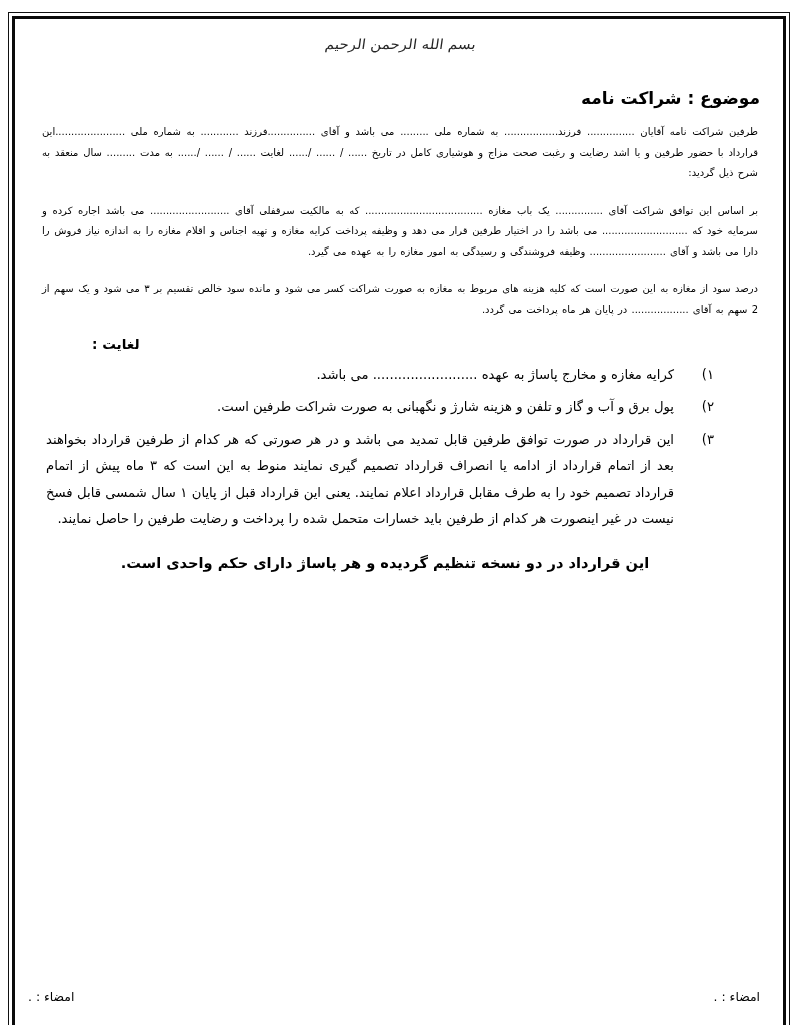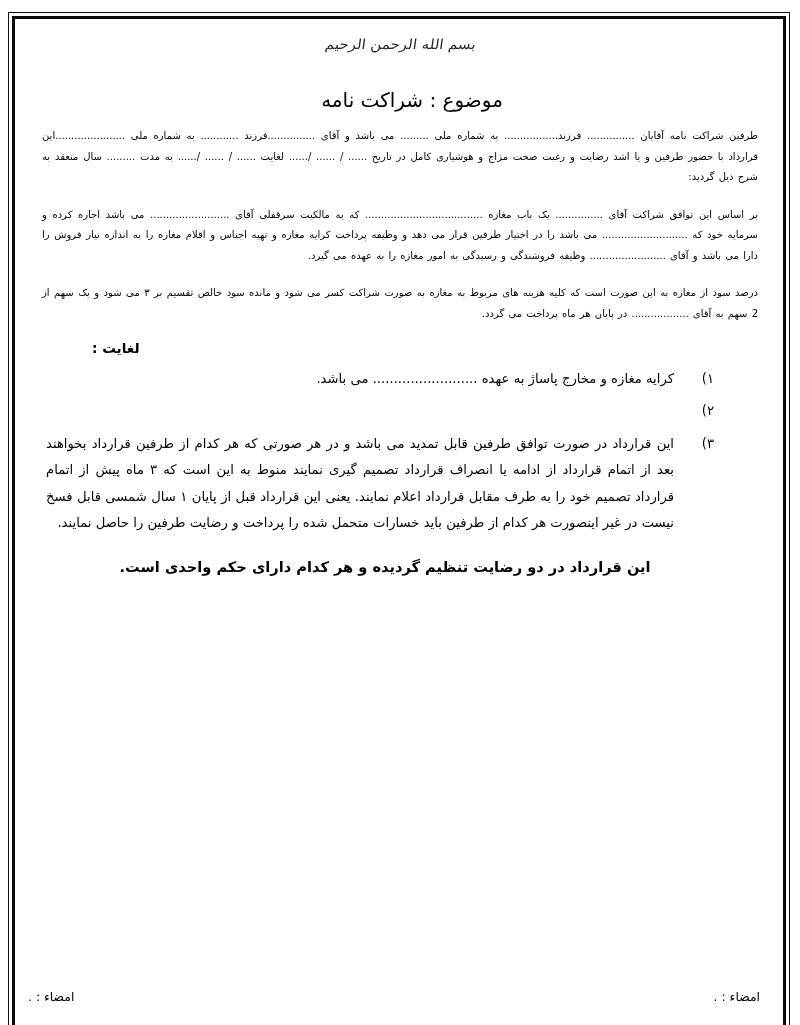--- a/index.html
+++ b/index.html
@@ -62,24 +62,24 @@
     font-size: 15px;
     line-height: 1;
     color: #141414;
     transform: skewX(-8deg) scaleY(0.92);
     letter-spacing: -0.5px;
     opacity: 0.93;
   }
 
   
   .doc-title {
-    text-align: center;
-    direction: rtl;
-    font-size: 20px;
-    font-weight: normal;
+    text-align: right;
+    direction: rtl;
+    font-size: 17px;
+    font-weight: bold;
     margin-top: 20px;
     margin-bottom: 4px;
     padding-left: 24px;
     letter-spacing: 0.2px;
   }
   .title-inner { display: inline-block; }
 
   
   .para {
     direction: rtl;
@@ -192,27 +192,28 @@
 
   <div class="note-label">لغایت :</div>
 
   <ul class="clause-list">
     <li class="clause c1">
       <span class="clause-num">۱)</span>
       <span class="clause-text">کرایه مغازه و مخارج پاساژ به عهده ......................... می باشد.</span>
     </li>
     <li class="clause c2">
       <span class="clause-num">۲)</span>
+      <span class="clause-text">پول برق و آب و گاز و تلفن و هزینه شارژ و نگهبانی به صورت شراکت طرفین است.</span>
     </li>
     <li class="clause c3">
       <span class="clause-num">۳)</span>
       <span class="clause-text">این قرارداد در صورت توافق طرفین قابل تمدید می باشد و در هر صورتی که هر کدام از طرفین قرارداد بخواهند بعد از اتمام قرارداد از ادامه یا انصراف قرارداد تصمیم گیری نمایند منوط به این است که ۳ ماه پیش از اتمام قرارداد تصمیم خود را به طرف مقابل قرارداد اعلام نمایند. یعنی این قرارداد قبل از پایان ۱ سال شمسی قابل فسخ نیست در غیر اینصورت هر کدام از طرفین باید خسارات متحمل شده را پرداخت و رضایت طرفین را حاصل نمایند.</span>
     </li>
   </ul>
 
-  <div class="closing">این قرارداد در دو رضایت تنظیم گردیده و هر کدام دارای حکم واحدی است.</div>
+  <div class="closing">این قرارداد در دو نسخه تنظیم گردیده و هر پاساژ دارای حکم واحدی است.</div>
 
   <div class="signature-row">
     <span class="signature sig-right">امضاء : .</span>
     <span class="signature sig-left">امضاء : .</span>
   </div>
 
 </div>
 
 </body></html>

